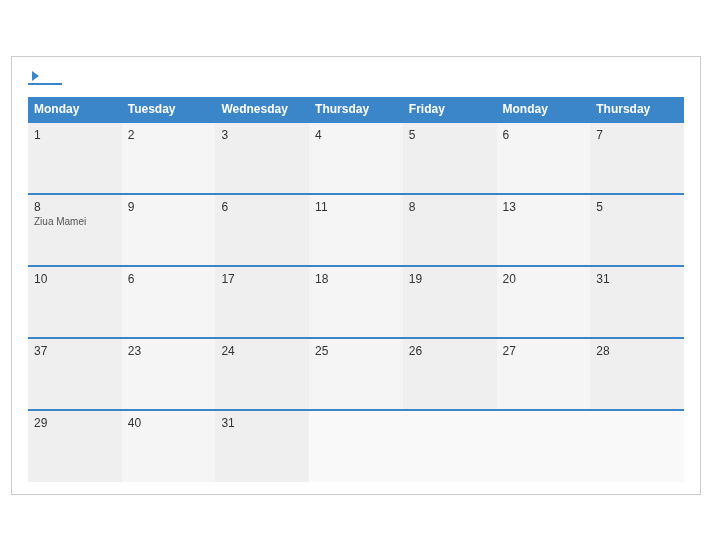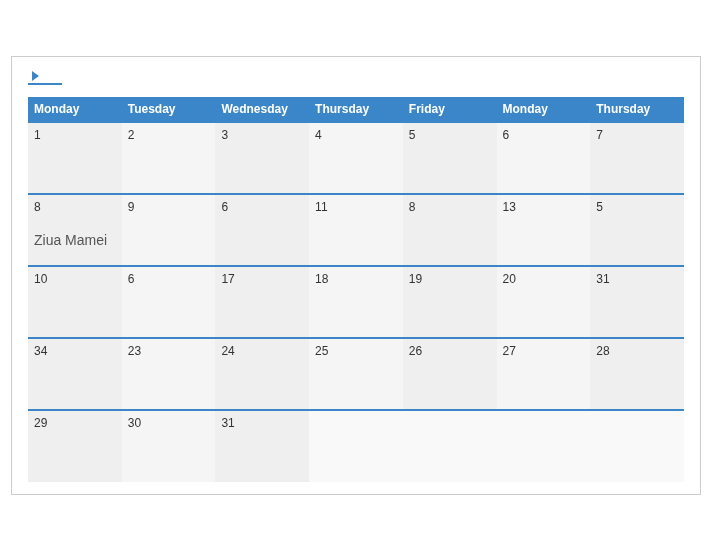--- a/index.html
+++ b/index.html
@@ -99,23 +99,23 @@
     .calendar-grid td.empty {
       background: #f9f9f9;
     }
     .day-number {
       display: block;
       font-size: 12px;
       color: #333;
       margin-bottom: 2px;
     }
     .event-label {
-      font-size: 14px;
+      font-size: 10px;
       color: #555;
-      margin-top: 18px;
+      margin-top: 2px;
       display: block;
     }
   </style>
 </head>
 <body>
 
 <div class="calendar-container">
   <div class="calendar-header">
     <div class="logo">
       <div>
@@ -211,21 +211,21 @@
           </td>
           <td>
             <span class="day-number">20</span>
           </td>
           <td>
             <span class="day-number">31</span>
           </td>
         </tr>
         <tr>
           <td>
-            <span class="day-number">34</span>
+            <span class="day-number">37</span>
           </td>
           <td>
             <span class="day-number">23</span>
           </td>
           <td>
             <span class="day-number">24</span>
           </td>
           <td>
             <span class="day-number">25</span>
           </td>
@@ -237,21 +237,21 @@
           </td>
           <td>
             <span class="day-number">28</span>
           </td>
         </tr>
         <tr>
           <td>
             <span class="day-number">29</span>
           </td>
           <td>
-            <span class="day-number">30</span>
+            <span class="day-number">40</span>
           </td>
           <td>
             <span class="day-number">31</span>
           </td>
           <td class="empty"></td>
           <td class="empty"></td>
           <td class="empty"></td>
           <td class="empty"></td>
         </tr>
       </tbody>

